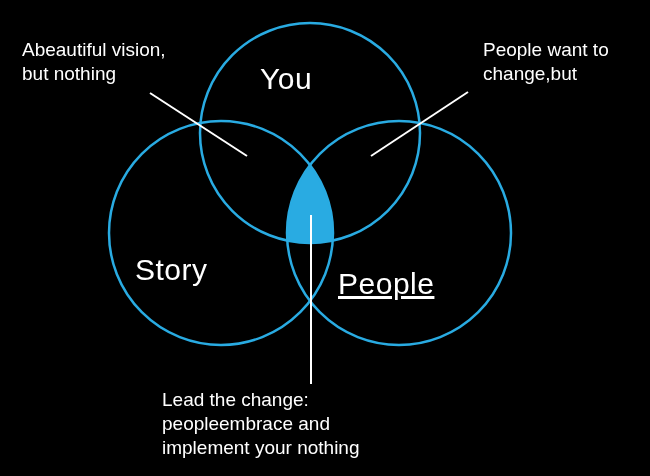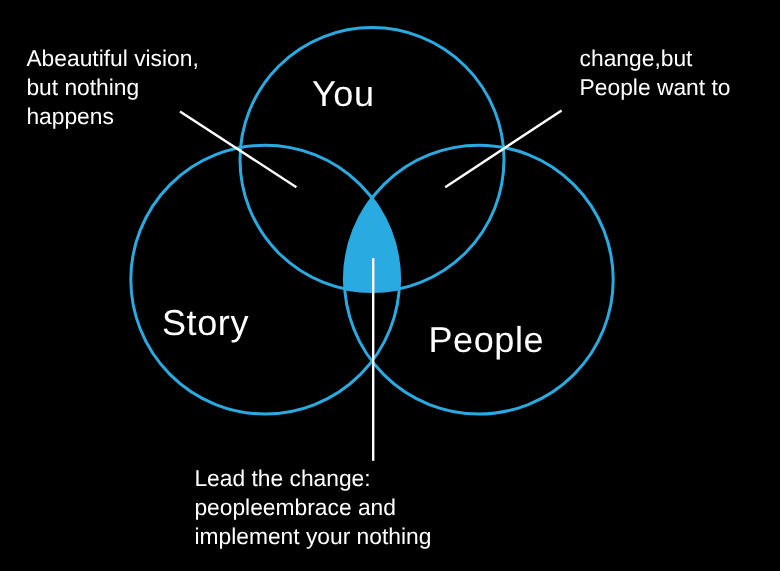--- a/index.html
+++ b/index.html
@@ -76,31 +76,30 @@
     <circle class="circle-outline" cx="221" cy="233" r="112"></circle>
     <circle class="circle-outline" cx="399" cy="233" r="112"></circle>
 
     <line class="pointer-line" x1="150" y1="93" x2="247" y2="156"></line>
     <line class="pointer-line" x1="468" y1="92" x2="371" y2="156"></line>
     <line class="pointer-line" x1="311" y1="215" x2="311" y2="384"></line>
   </svg>
 
   <div class="circle-label" style="left:260px; top:62px; width:100px;">You</div>
   <div class="circle-label" style="left:135px; top:253px; width:125px;">Story</div>
-  <div class="circle-label" style="left:357px; top:267px; width:130px;">People</div>
+  <div class="circle-label" style="left:338px; top:267px; width:130px;text-decoration:underline;">People</div>
 
   <div class="annotation" style="left:22px; top:38px; width:210px;">
     <span class="line">Abeautiful vision,</span>
     <span class="line">but nothing</span>
-    <span class="line">happens</span>
   </div>
 
   <div class="annotation" style="left:483px; top:38px; width:165px;">
+    <span class="line">People want to</span>
     <span class="line">change,but</span>
-    <span class="line">People want to</span>
   </div>
 
   <div class="annotation center" style="left:162px; top:388px; width:320px;">
     <span class="line">Lead the change:</span>
     <span class="line">peopleembrace and</span>
     <span class="line">implement your nothing</span>
   </div>
 
 </div>
 

